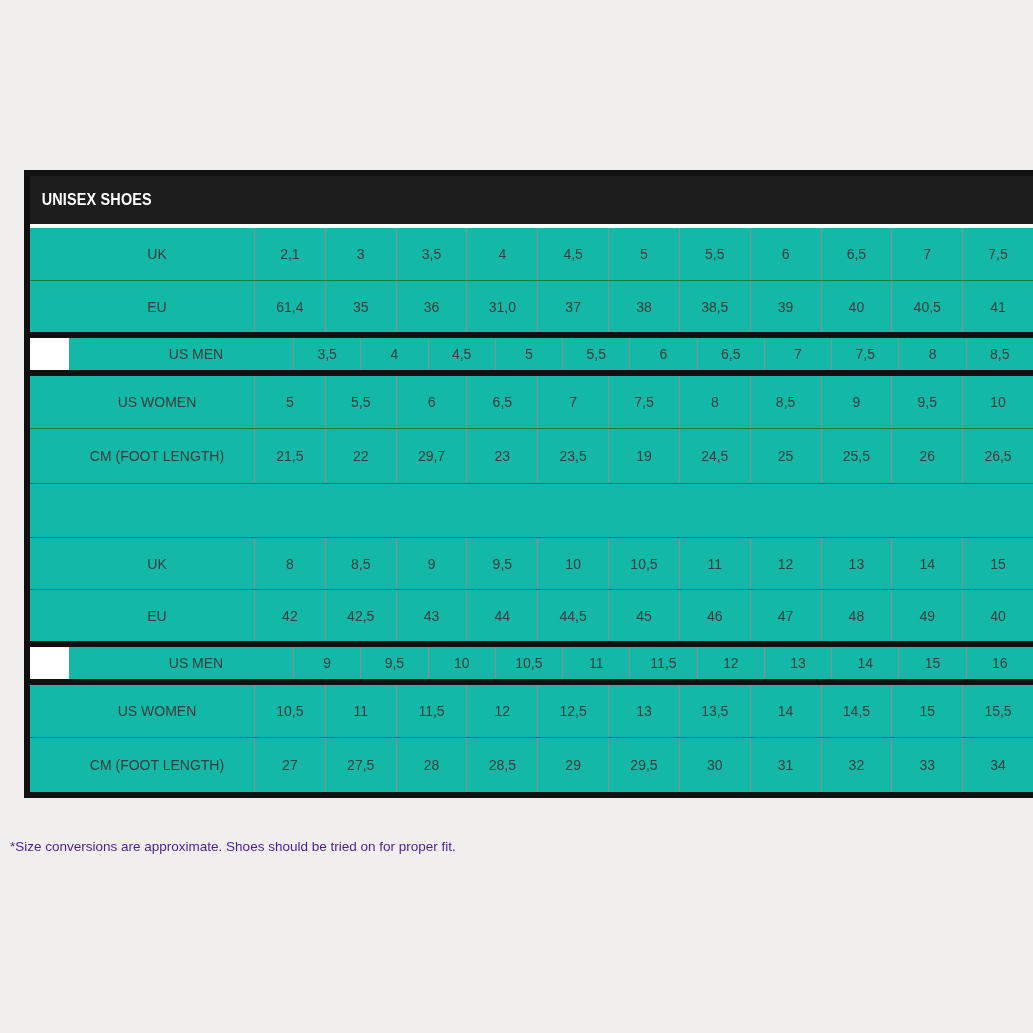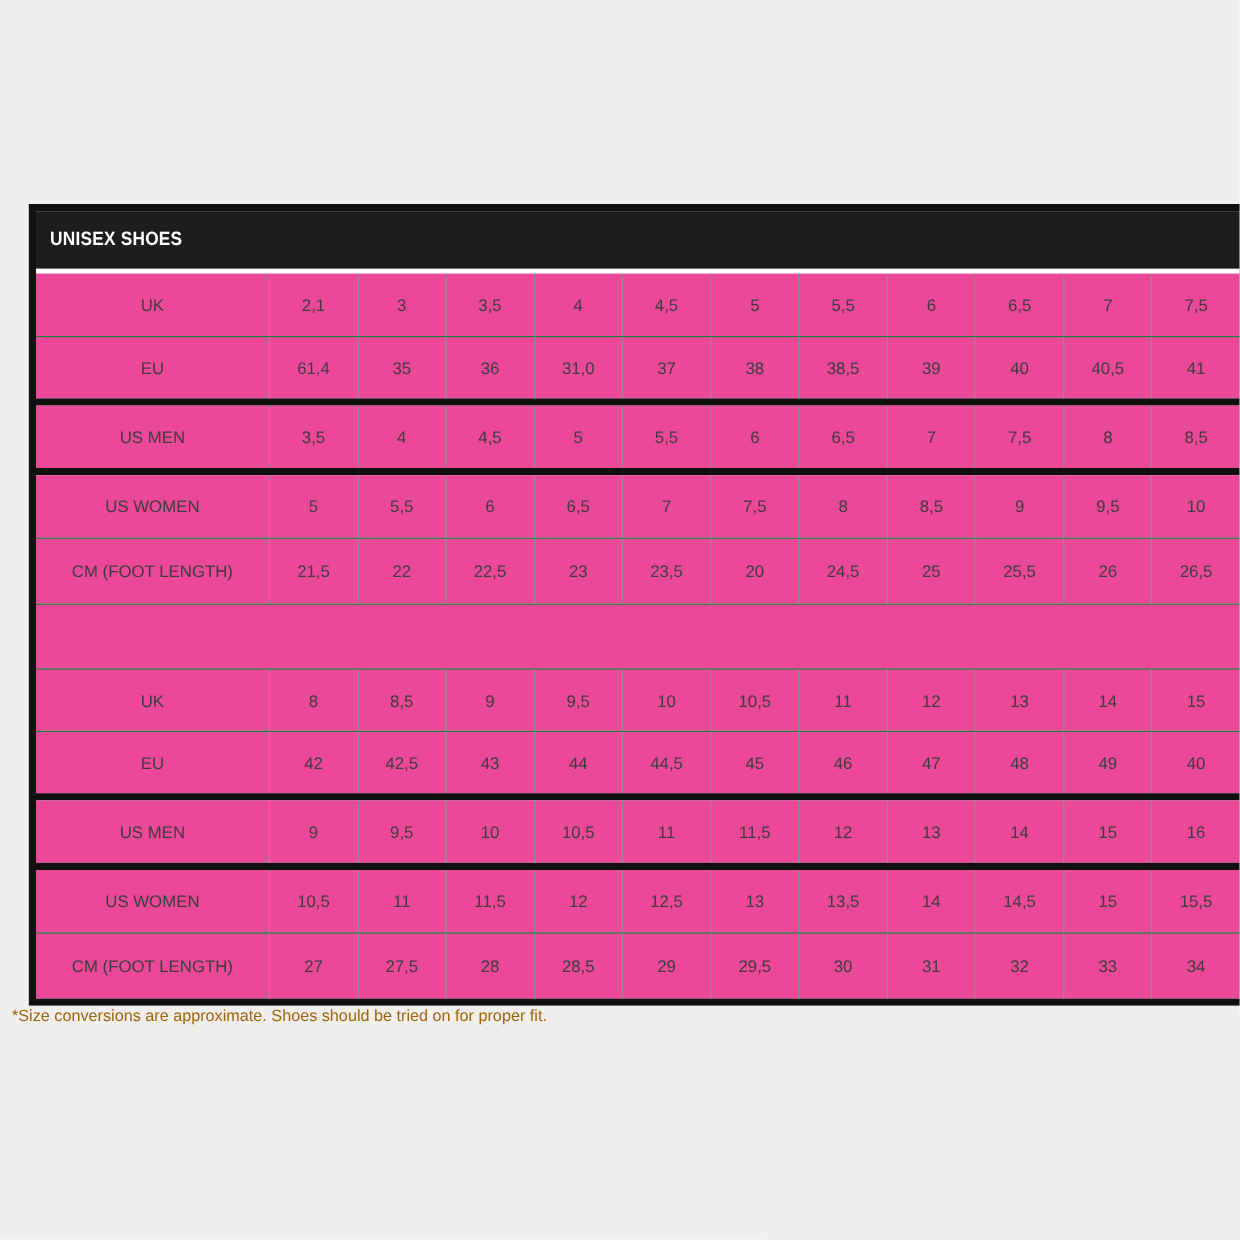--- a/index.html
+++ b/index.html
@@ -38,25 +38,26 @@
     transform: scaleX(0.9);
     transform-origin: left center;
     white-space: nowrap;
   }
   .header-gap {
     height: 4px;
     background: #ffffff;
   }
   .row {
     display: flex;
-    background: #ec4899;
+    background: #14b8a6;
     box-sizing: border-box;
+    padding-left: 30px;
   }
   .row.h-reg   { height: 52px; }
-  .row.h-emph  { height: 52px; }
+  .row.h-emph  { height: 32px; margin-left: 39px; }
   .row.h-tall  { height: 55px; justify-content: space-between; }
   .row.spacer  { height: 54px; }
   .row.thin-top { border-top: 1px solid #15803d; }
   .lbl {
     width: 194px;
     min-width: 194px;
     display: flex;
     align-items: center;
     justify-content: center;
     font-size: 14px;
@@ -73,21 +74,21 @@
   }
   .thick-divider {
     height: 6px;
     background: #101010;
   }
   .footnote {
     position: absolute;
     left: 10px;
     top: 839px;
     font-size: 13.5px;
-    color: #a16207;
+    color: #4c1d95;
   }
 </style>
 </head>
 <body>
 
 <div class="size-chart">
   <div class="chart-header">
     <span class="chart-title">UNISEX SHOES</span>
   </div>
   <div class="header-gap"></div>
@@ -147,24 +148,24 @@
         <div class="cell">8</div>
         <div class="cell">8,5</div>
         <div class="cell">9</div>
         <div class="cell">9,5</div>
         <div class="cell">10</div>
       </div>
       <div class="row h-tall thin-top">
         <div class="lbl">CM (FOOT LENGTH)</div>
         <div class="cell">21,5</div>
         <div class="cell">22</div>
-        <div class="cell">22,5</div>
+        <div class="cell">29,7</div>
         <div class="cell">23</div>
         <div class="cell">23,5</div>
-        <div class="cell">20</div>
+        <div class="cell">19</div>
         <div class="cell">24,5</div>
         <div class="cell">25</div>
         <div class="cell">25,5</div>
         <div class="cell">26</div>
         <div class="cell">26,5</div>
       </div>
       <div class="row spacer thin-top"></div>
       <div class="row h-reg thin-top">
         <div class="lbl">UK</div>
         <div class="cell">8</div>

